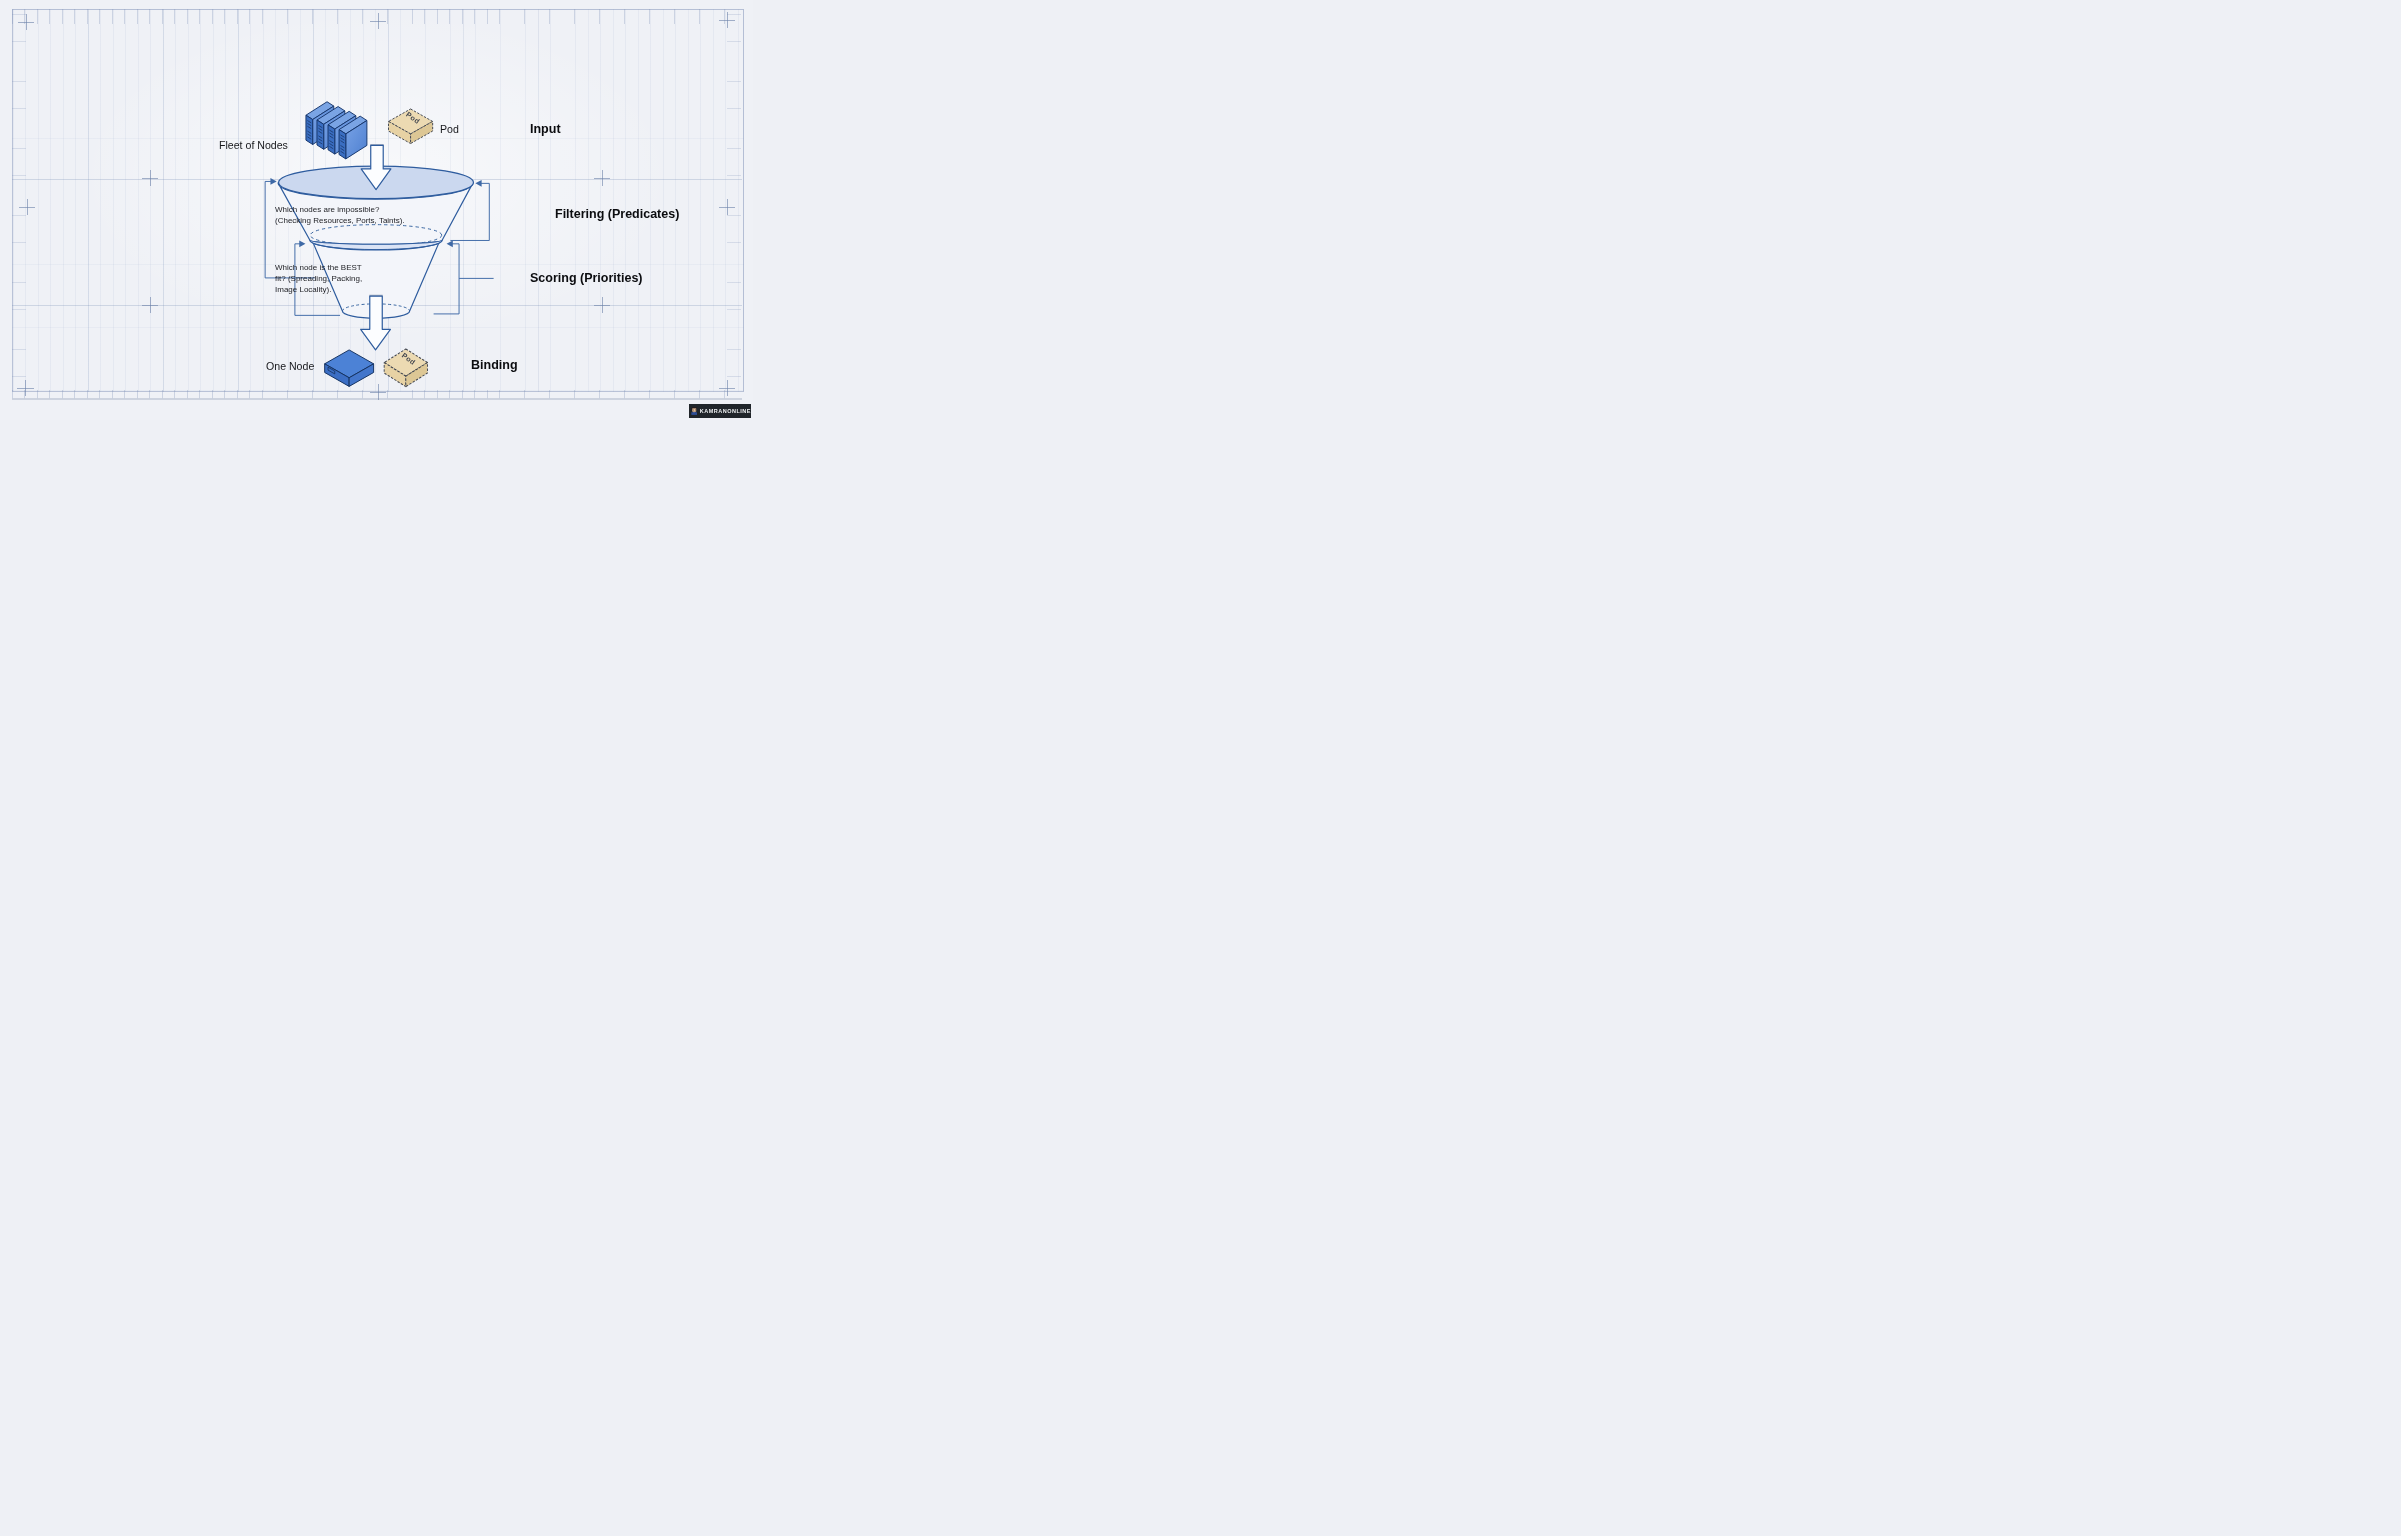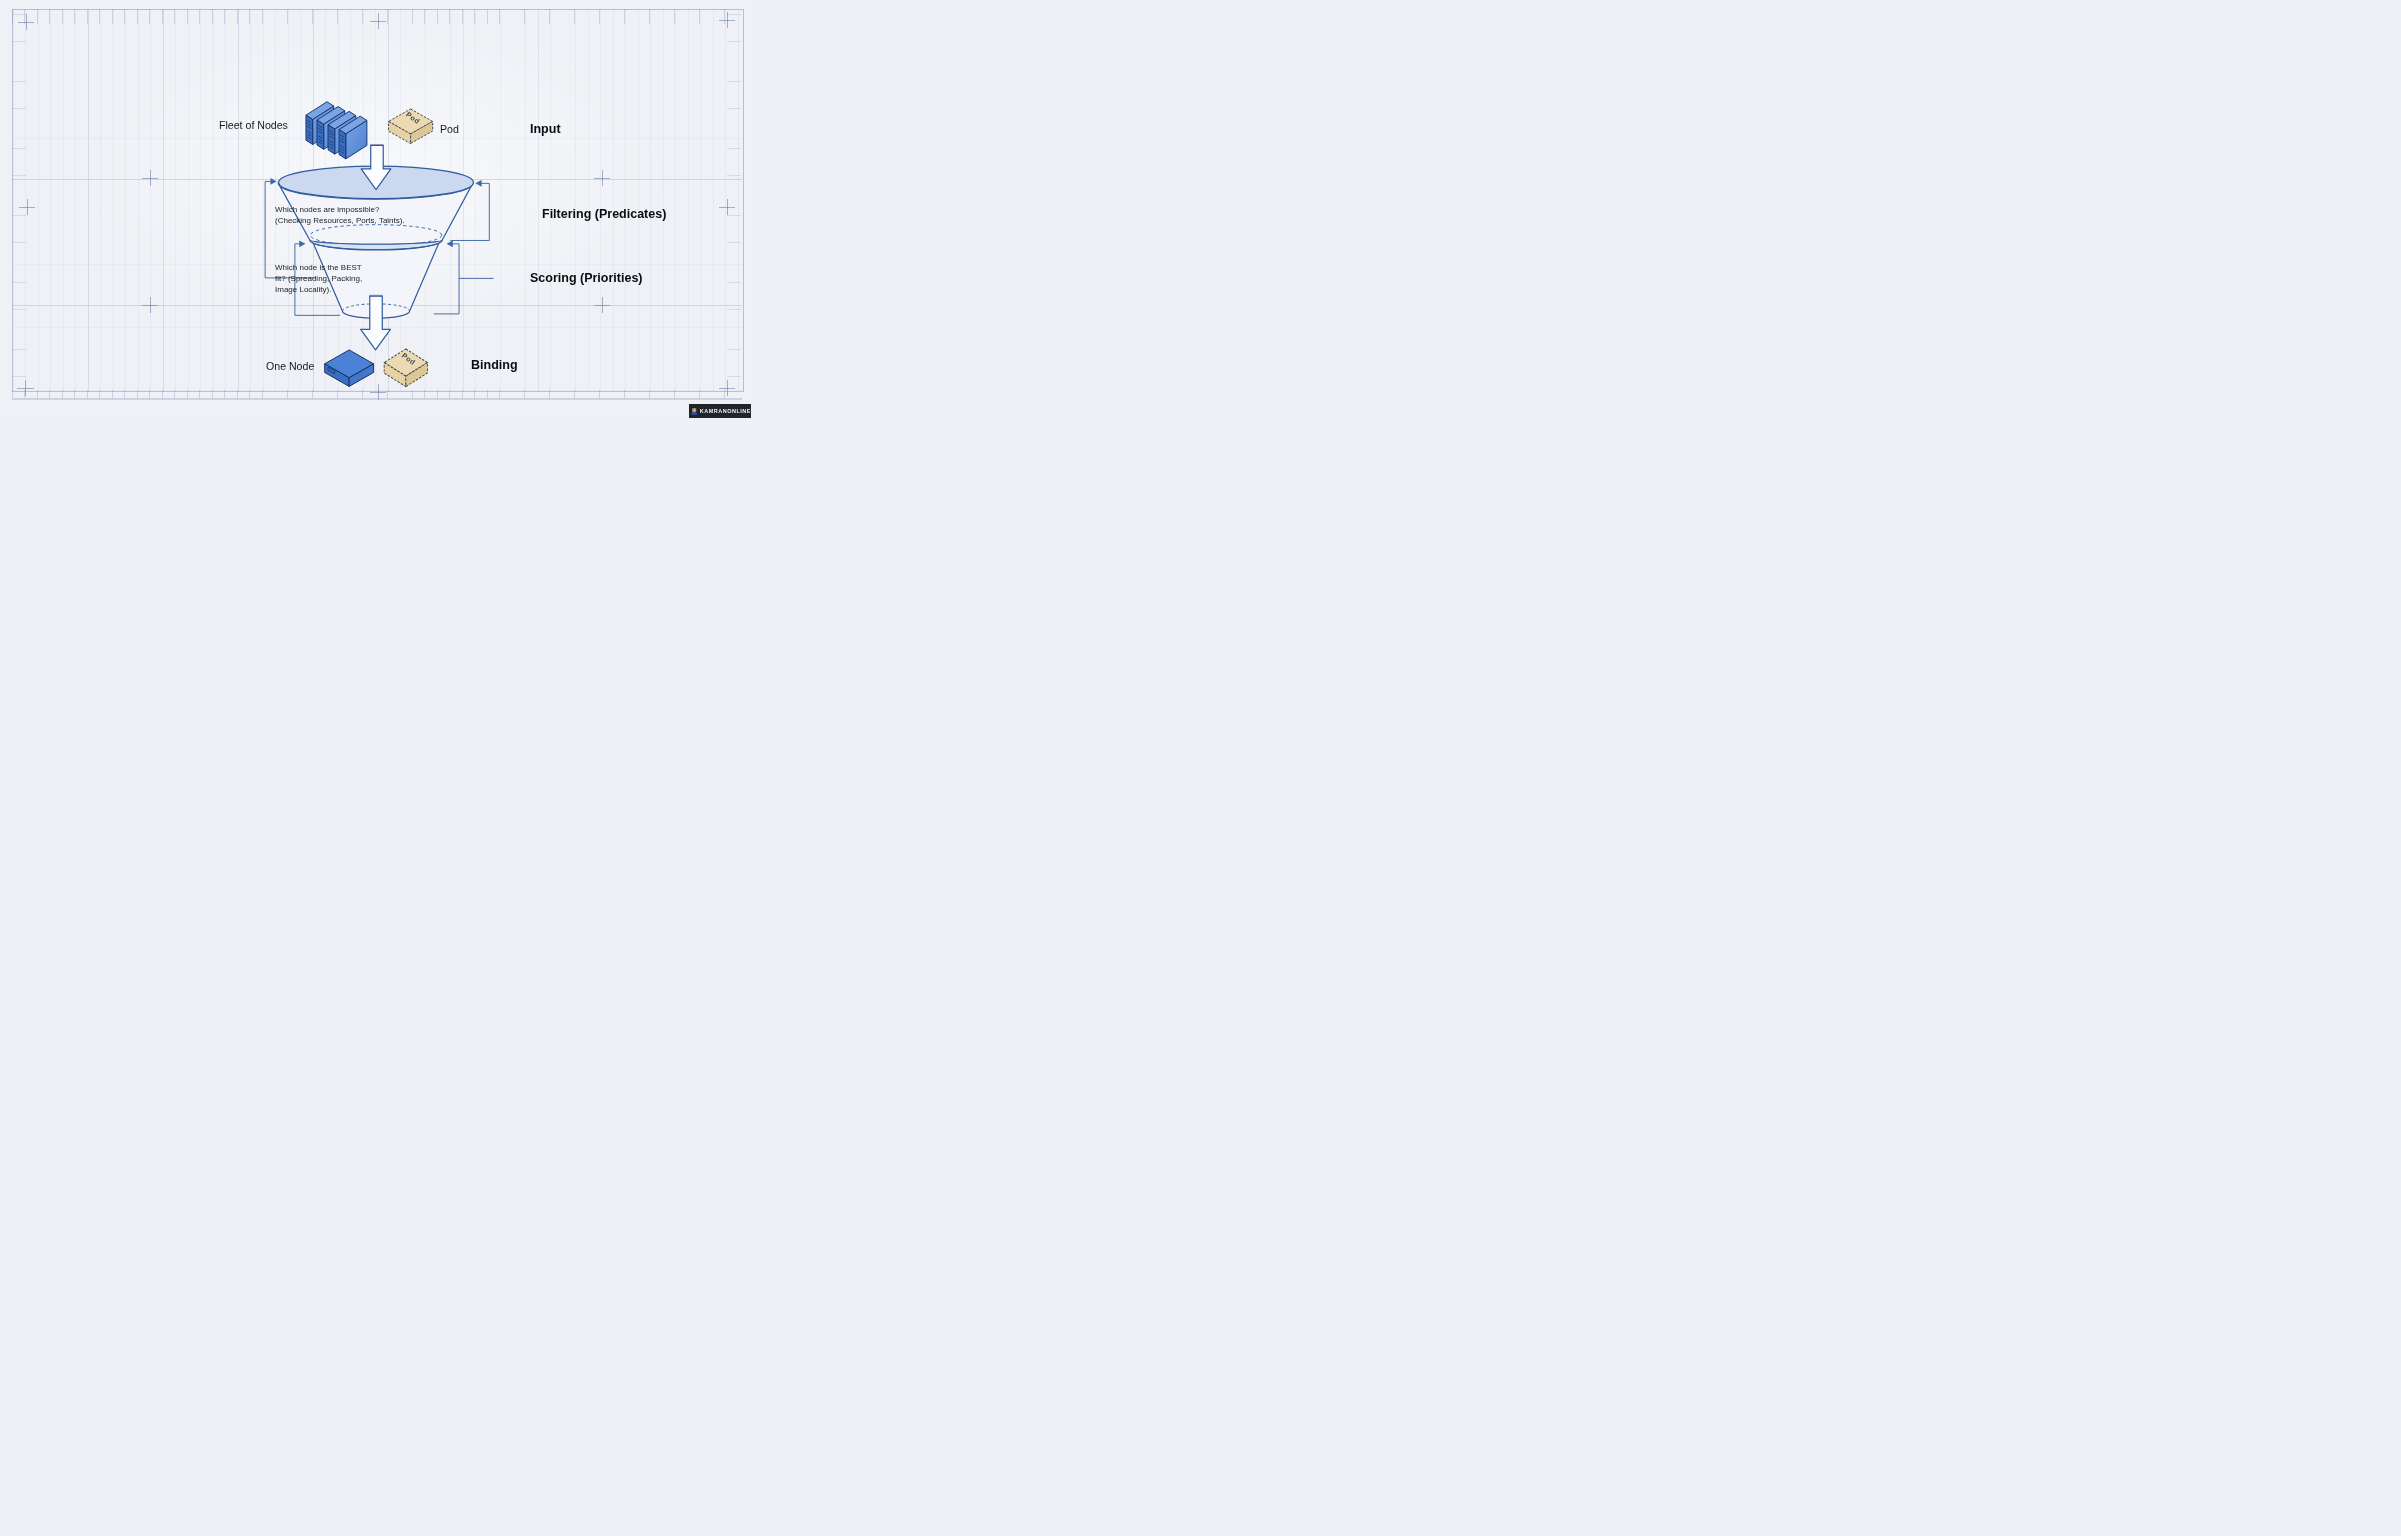--- a/index.html
+++ b/index.html
@@ -165,24 +165,24 @@
 
     <g>
       <g transform="translate(800,727) scale(0.98,1.09)">
         <use href="#podbox" x="0" y="0"></use>
       </g>
       <text text-anchor="middle" transform="translate(848,752) rotate(36)" font-size="15" font-weight="bold" fill="#43474f" letter-spacing="1">Pod</text>
     </g>
   </svg>
 
 
-  <div class="label side-label" style="left:219px;top:119px">Fleet of Nodes</div>
+  <div class="label side-label" style="left:219px;top:139px">Fleet of Nodes</div>
   <div class="label side-label" style="left:440px;top:123px">Pod</div>
   <div class="label stage-label" style="left:498px;top:122px">Input</div>
-  <div class="label stage-label" style="left:510px;top:207px">Filtering (Predicates)</div>
+  <div class="label stage-label" style="left:523px;top:207px">Filtering (Predicates)</div>
   <div class="label stage-label" style="left:498px;top:271px">Scoring (Priorities)</div>
   <div class="label side-label" style="left:266px;top:360px">One Node</div>
   <div class="label stage-label" style="left:439px;top:358px">Binding</div>
 
   <div class="funnel-text" style="top:205px">
     <span>Which nodes are impossible?</span><br>
     <span>(Checking Resources, Ports, Taints).</span>
   </div>
   <div class="funnel-text" style="top:263px">
     <span>Which node is the BEST</span><br>

